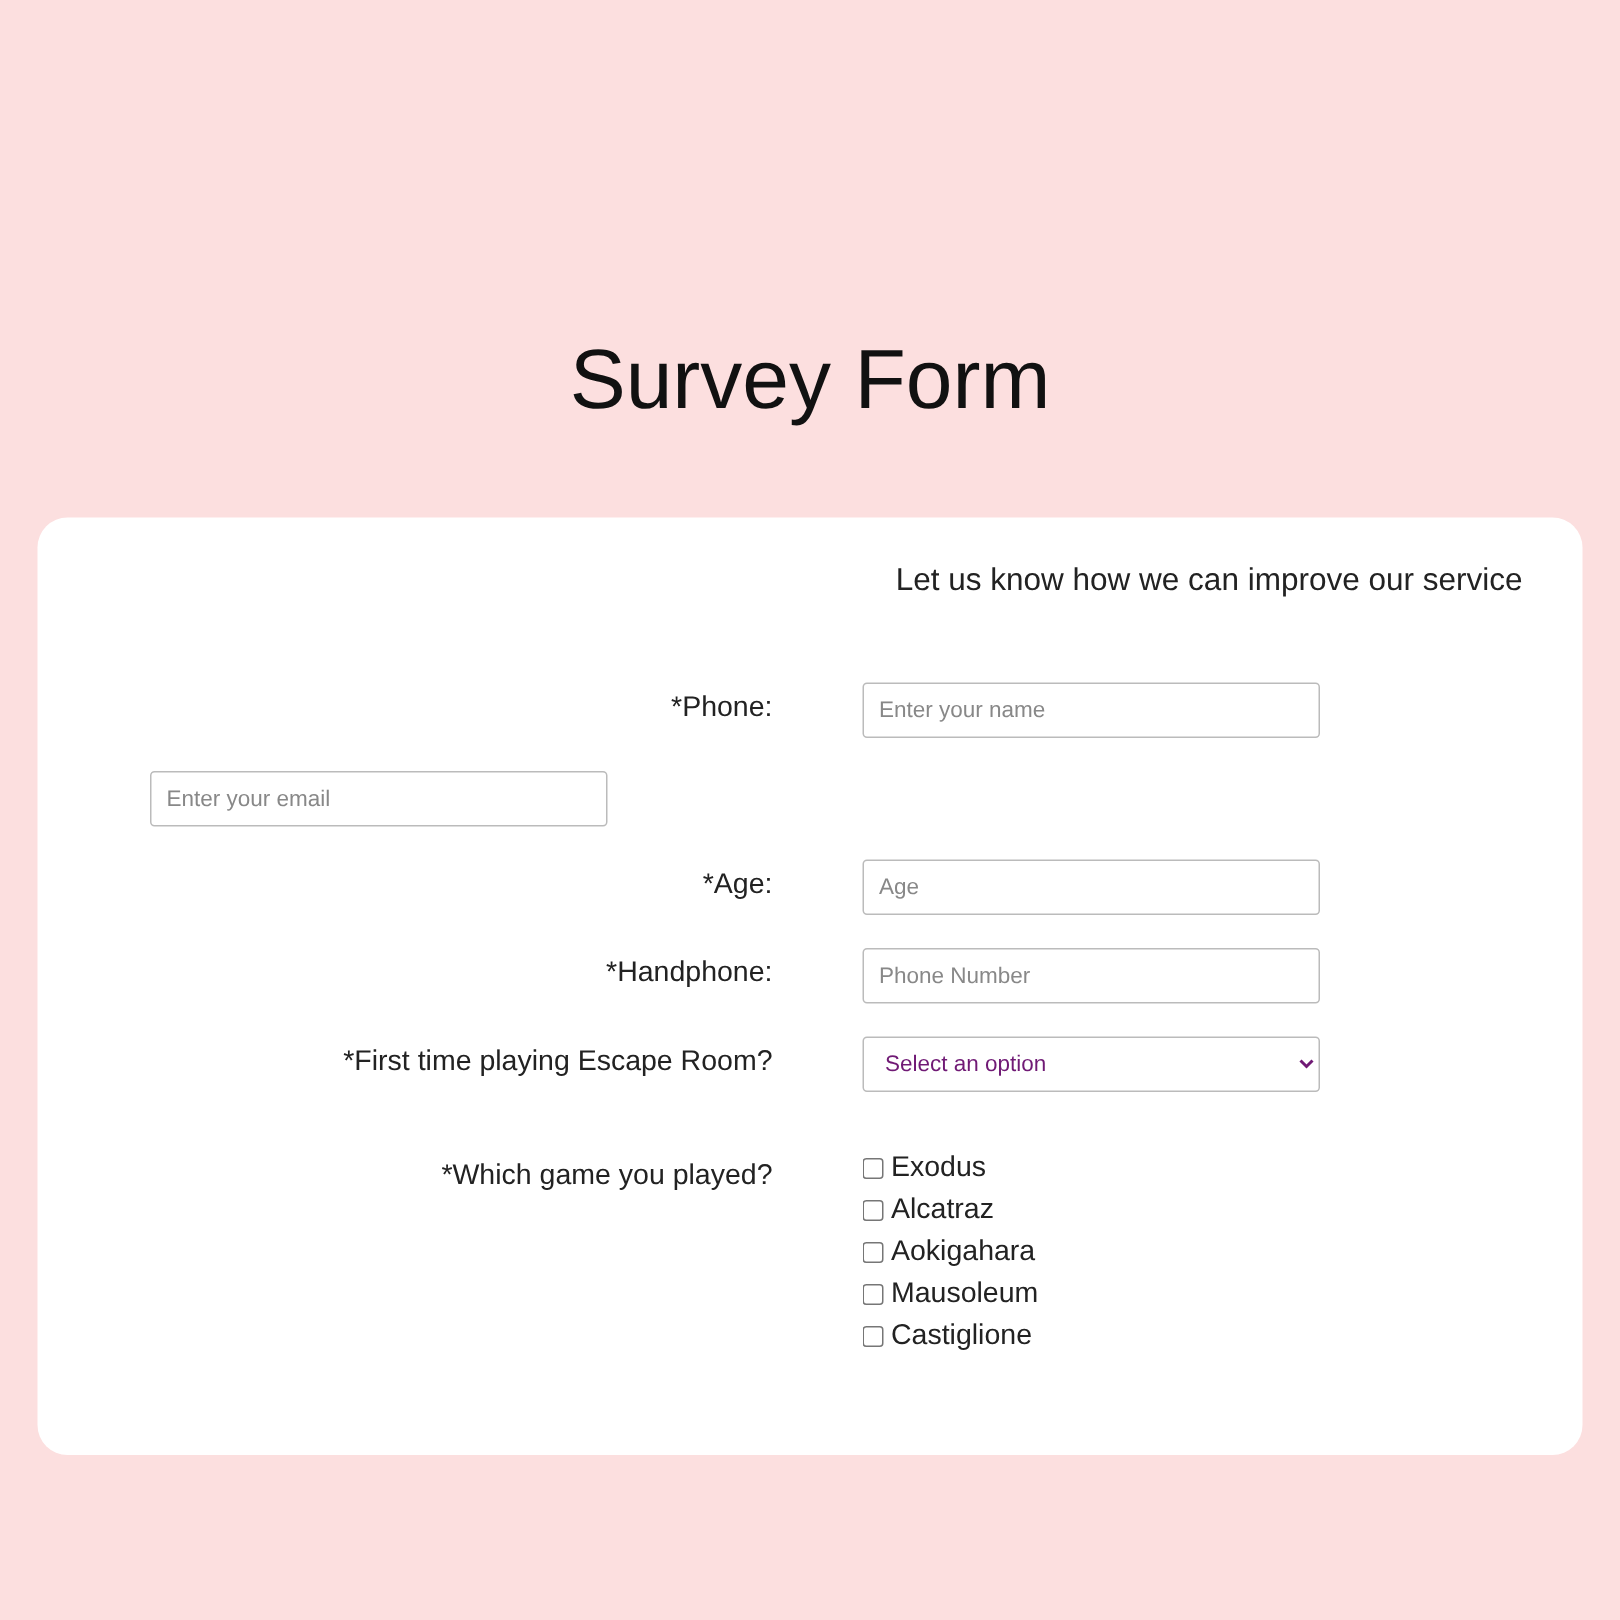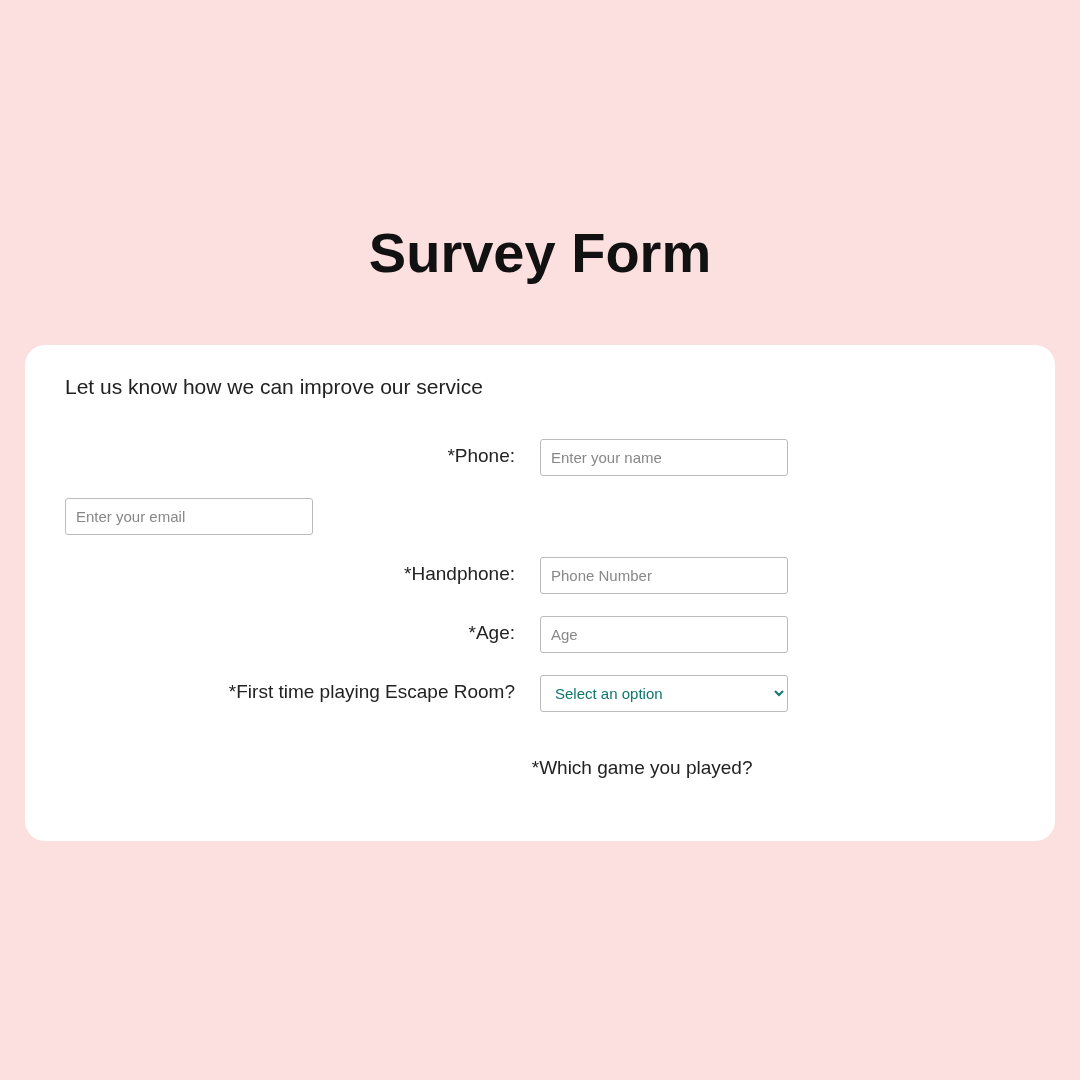--- a/index.html
+++ b/index.html
@@ -14,70 +14,71 @@
       font-family: -apple-system, BlinkMacSystemFont, "Segoe UI", Helvetica, Arial, sans-serif;
       overflow: hidden;
     }
     .container {
       width: 100%;
       padding-top: 220px;
     }
     .title {
       text-align: center;
       font-size: 56px;
-      font-weight: 700;
+      font-weight: 400;
       color: #111;
       margin-bottom: 60px;
     }
     .card {
       background: #fff;
       margin: 0 25px;
       border-radius: 20px;
       padding: 30px 40px 40px 40px;
     }
     .description {
-      text-align: left;
+      text-align: right;
       font-size: 21px;
       color: #222;
-      margin-bottom: 40px;
+      margin-bottom: 56px;
     }
     .form-row {
       display: flex;
       align-items: flex-start;
       margin-bottom: 22px;
     }
     .label-col {
       flex: 0 0 50%;
       text-align: right;
       padding-right: 25px;
       font-size: 19px;
       color: #222;
       padding-top: 6px;
     }
     .input-col {
       flex: 0 0 50%;
       text-align: left;
     }
     .input-col input[type="text"],
     .input-col select {
-      width: 248px;
+      width: 305px;
       height: 37px;
       border: 1px solid #bbb;
       border-radius: 3px;
       padding: 0 10px;
       font-size: 15px;
       color: #333;
       background: #fff;
       font-family: inherit;
+      margin-left: 35px;
     }
     .input-col input[type="text"]::placeholder {
       color: #888;
     }
     .input-col select {
-      color: #0f766e;
+      color: #701a75;
     }
     .checkbox-group {
       padding-left: 35px;
     }
     .checkbox-item {
       font-size: 19px;
       color: #222;
       margin-bottom: 6px;
       display: flex;
       align-items: center;
@@ -110,40 +111,64 @@
       </div>
     </div>
 
     <div class="form-row">
       <div class="input-col">
         <input type="text" placeholder="Enter your email" style="">
       </div>
     </div>
 
     <div class="form-row">
-      <div class="label-col">*Handphone:</div>
+      <div class="label-col">*Age:</div>
       <div class="input-col">
-        <input type="text" placeholder="Phone Number" style="">
+        <input type="text" placeholder="Age" style="">
       </div>
     </div>
 
     <div class="form-row">
-      <div class="label-col">*Age:</div>
+      <div class="label-col">*Handphone:</div>
       <div class="input-col">
-        <input type="text" placeholder="Age" style="">
+        <input type="text" placeholder="Phone Number" style="">
       </div>
     </div>
 
     <div class="form-row">
       <div class="label-col">*First time playing Escape Room?</div>
       <div class="input-col">
         <select>
           <option>Select an option</option>
         </select>
       </div>
     </div>
 
     <div class="form-row games-row">
       <div class="label-col">*Which game you played?</div>
+      <div class="input-col">
+        <div class="checkbox-group">
+          <div class="checkbox-item">
+            <input type="checkbox" style="">
+            <span>Exodus</span>
+          </div>
+          <div class="checkbox-item">
+            <input type="checkbox" style="">
+            <span>Alcatraz</span>
+          </div>
+          <div class="checkbox-item">
+            <input type="checkbox" style="">
+            <span>Aokigahara</span>
+          </div>
+          <div class="checkbox-item">
+            <input type="checkbox" style="">
+            <span>Mausoleum</span>
+          </div>
+          <div class="checkbox-item">
+            <input type="checkbox" style="">
+            <span>Castiglione</span>
+          </div>
+        </div>
+      </div>
     </div>
 
   </div>
 </div>
 
 </body></html>

